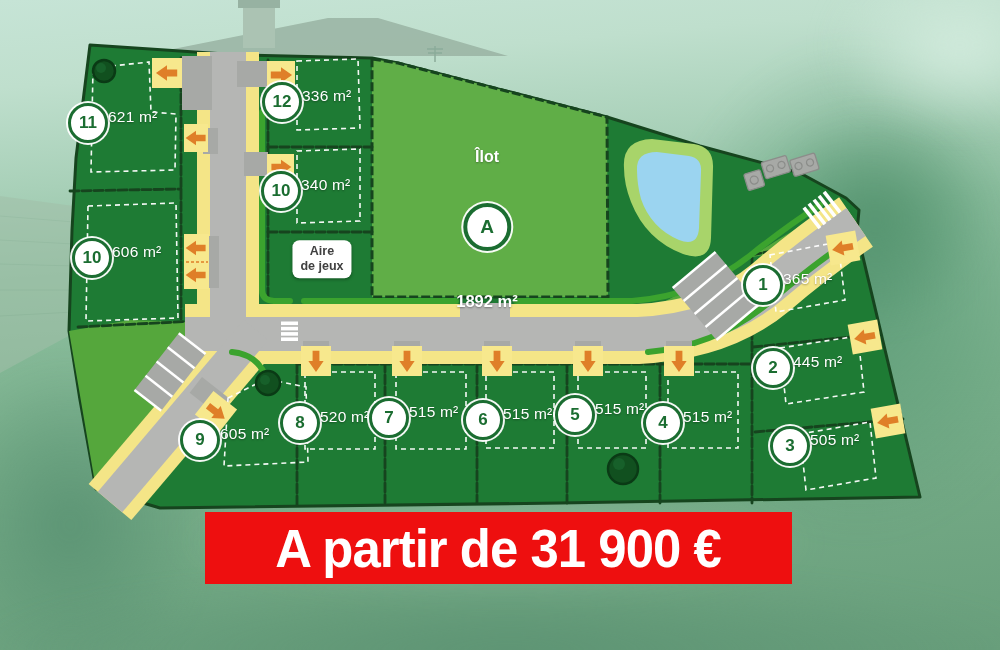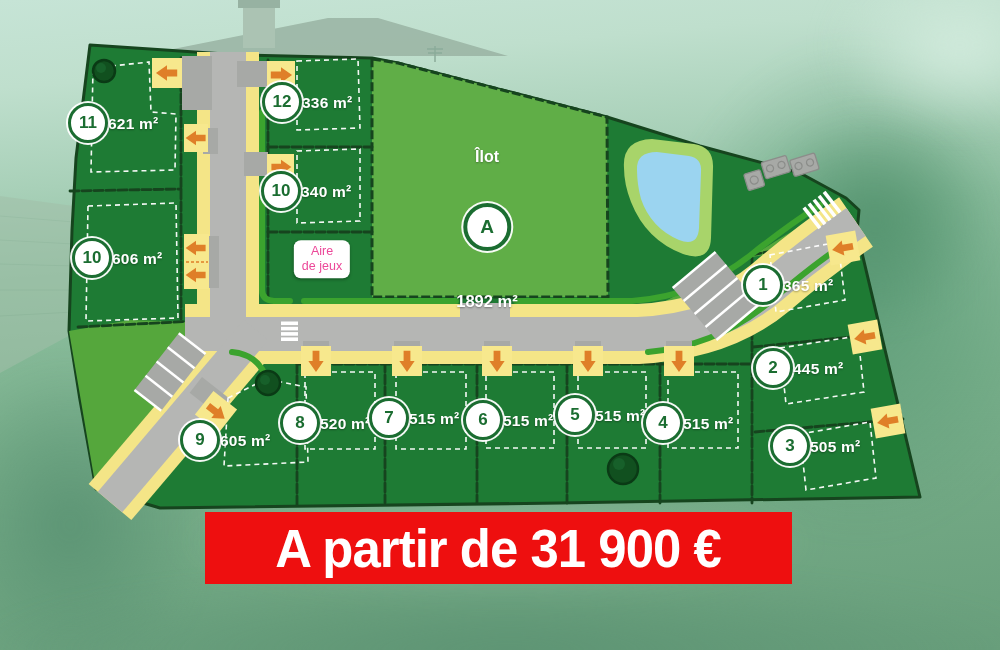--- a/index.html
+++ b/index.html
@@ -5,30 +5,30 @@
   html,body{margin:0;padding:0;}
   body{font-family:"Liberation Sans", sans-serif;}
   #stage{position:relative;width:1000px;height:650px;overflow:hidden;
          background:linear-gradient(175deg,#c6e4d6 0%,#bfdfcd 12%,#a8d0b8 26%,#90c1a2 38%,#83b795 50%,#7ab08c 62%,#72a884 78%,#699f7c 100%);}
   .blob{position:absolute;border-radius:50%;filter:blur(16px);}
   #stage > svg{position:absolute;left:0;top:0;}
   .plot-label{position:absolute;display:flex;flex-direction:row;align-items:flex-start;transform:translateX(-50%);width:120px;pointer-events:none;}
   .badge{width:34px;height:34px;border-radius:50%;background:#fff;border:3px solid #1b6d31;
          box-shadow:0 0 0 2px rgba(255,255,255,.95);color:#1b6d31;font-weight:bold;font-size:17px;
          display:flex;align-items:center;justify-content:center;}
-  .area{margin-top:12px;color:#fff;font-weight:bold;font-size:15.5px;letter-spacing:.2px;
+  .area{margin-top:5px;color:#fff;font-weight:normal;font-size:15.5px;letter-spacing:.2px;
         text-shadow:0 1px 2px rgba(0,0,0,.35);white-space:nowrap;}
   .ilot-wrap{position:absolute;left:487px;top:148px;transform:translateX(-50%);display:flex;flex-direction:column;align-items:center;pointer-events:none;gap:32px;}
   .ilot-title{color:#fff;font-weight:bold;font-size:16px;text-shadow:0 1px 2px rgba(0,0,0,.3);}
   .ilot-badge{margin-top:5px;width:40px;height:40px;border-radius:50%;background:#fff;border:4px solid #1b6d31;
         box-shadow:0 0 0 2px rgba(255,255,255,.95);color:#1b6d31;font-weight:bold;font-size:19px;
         display:flex;align-items:center;justify-content:center;}
   .ilot-area{margin-top:9px;color:#fff;font-weight:bold;font-size:16.5px;text-shadow:0 1px 2px rgba(0,0,0,.35);}
   .play-sign{position:absolute;left:322px;top:259px;transform:translate(-50%,-50%);background:#fff;border-radius:7px;
-        padding:4px 8px;color:#ec4899;font-weight:normal;font-size:12.5px;line-height:1.18;text-align:center;
+        padding:4px 8px;color:#404040;font-weight:bold;font-size:12.5px;line-height:1.18;text-align:center;
         box-shadow:0 1px 3px rgba(0,0,0,.25);white-space:nowrap;}
   .price-banner{position:absolute;left:205px;top:512px;width:587px;height:72px;background:#ee0f0f;
         display:flex;align-items:center;justify-content:center;}
   .price-banner span{color:#fff;font-weight:bold;font-size:53px;letter-spacing:-1px;transform:scaleX(.96);white-space:nowrap;}
 </style>
 </head>
 <body>
 
 <div id="stage">
 

